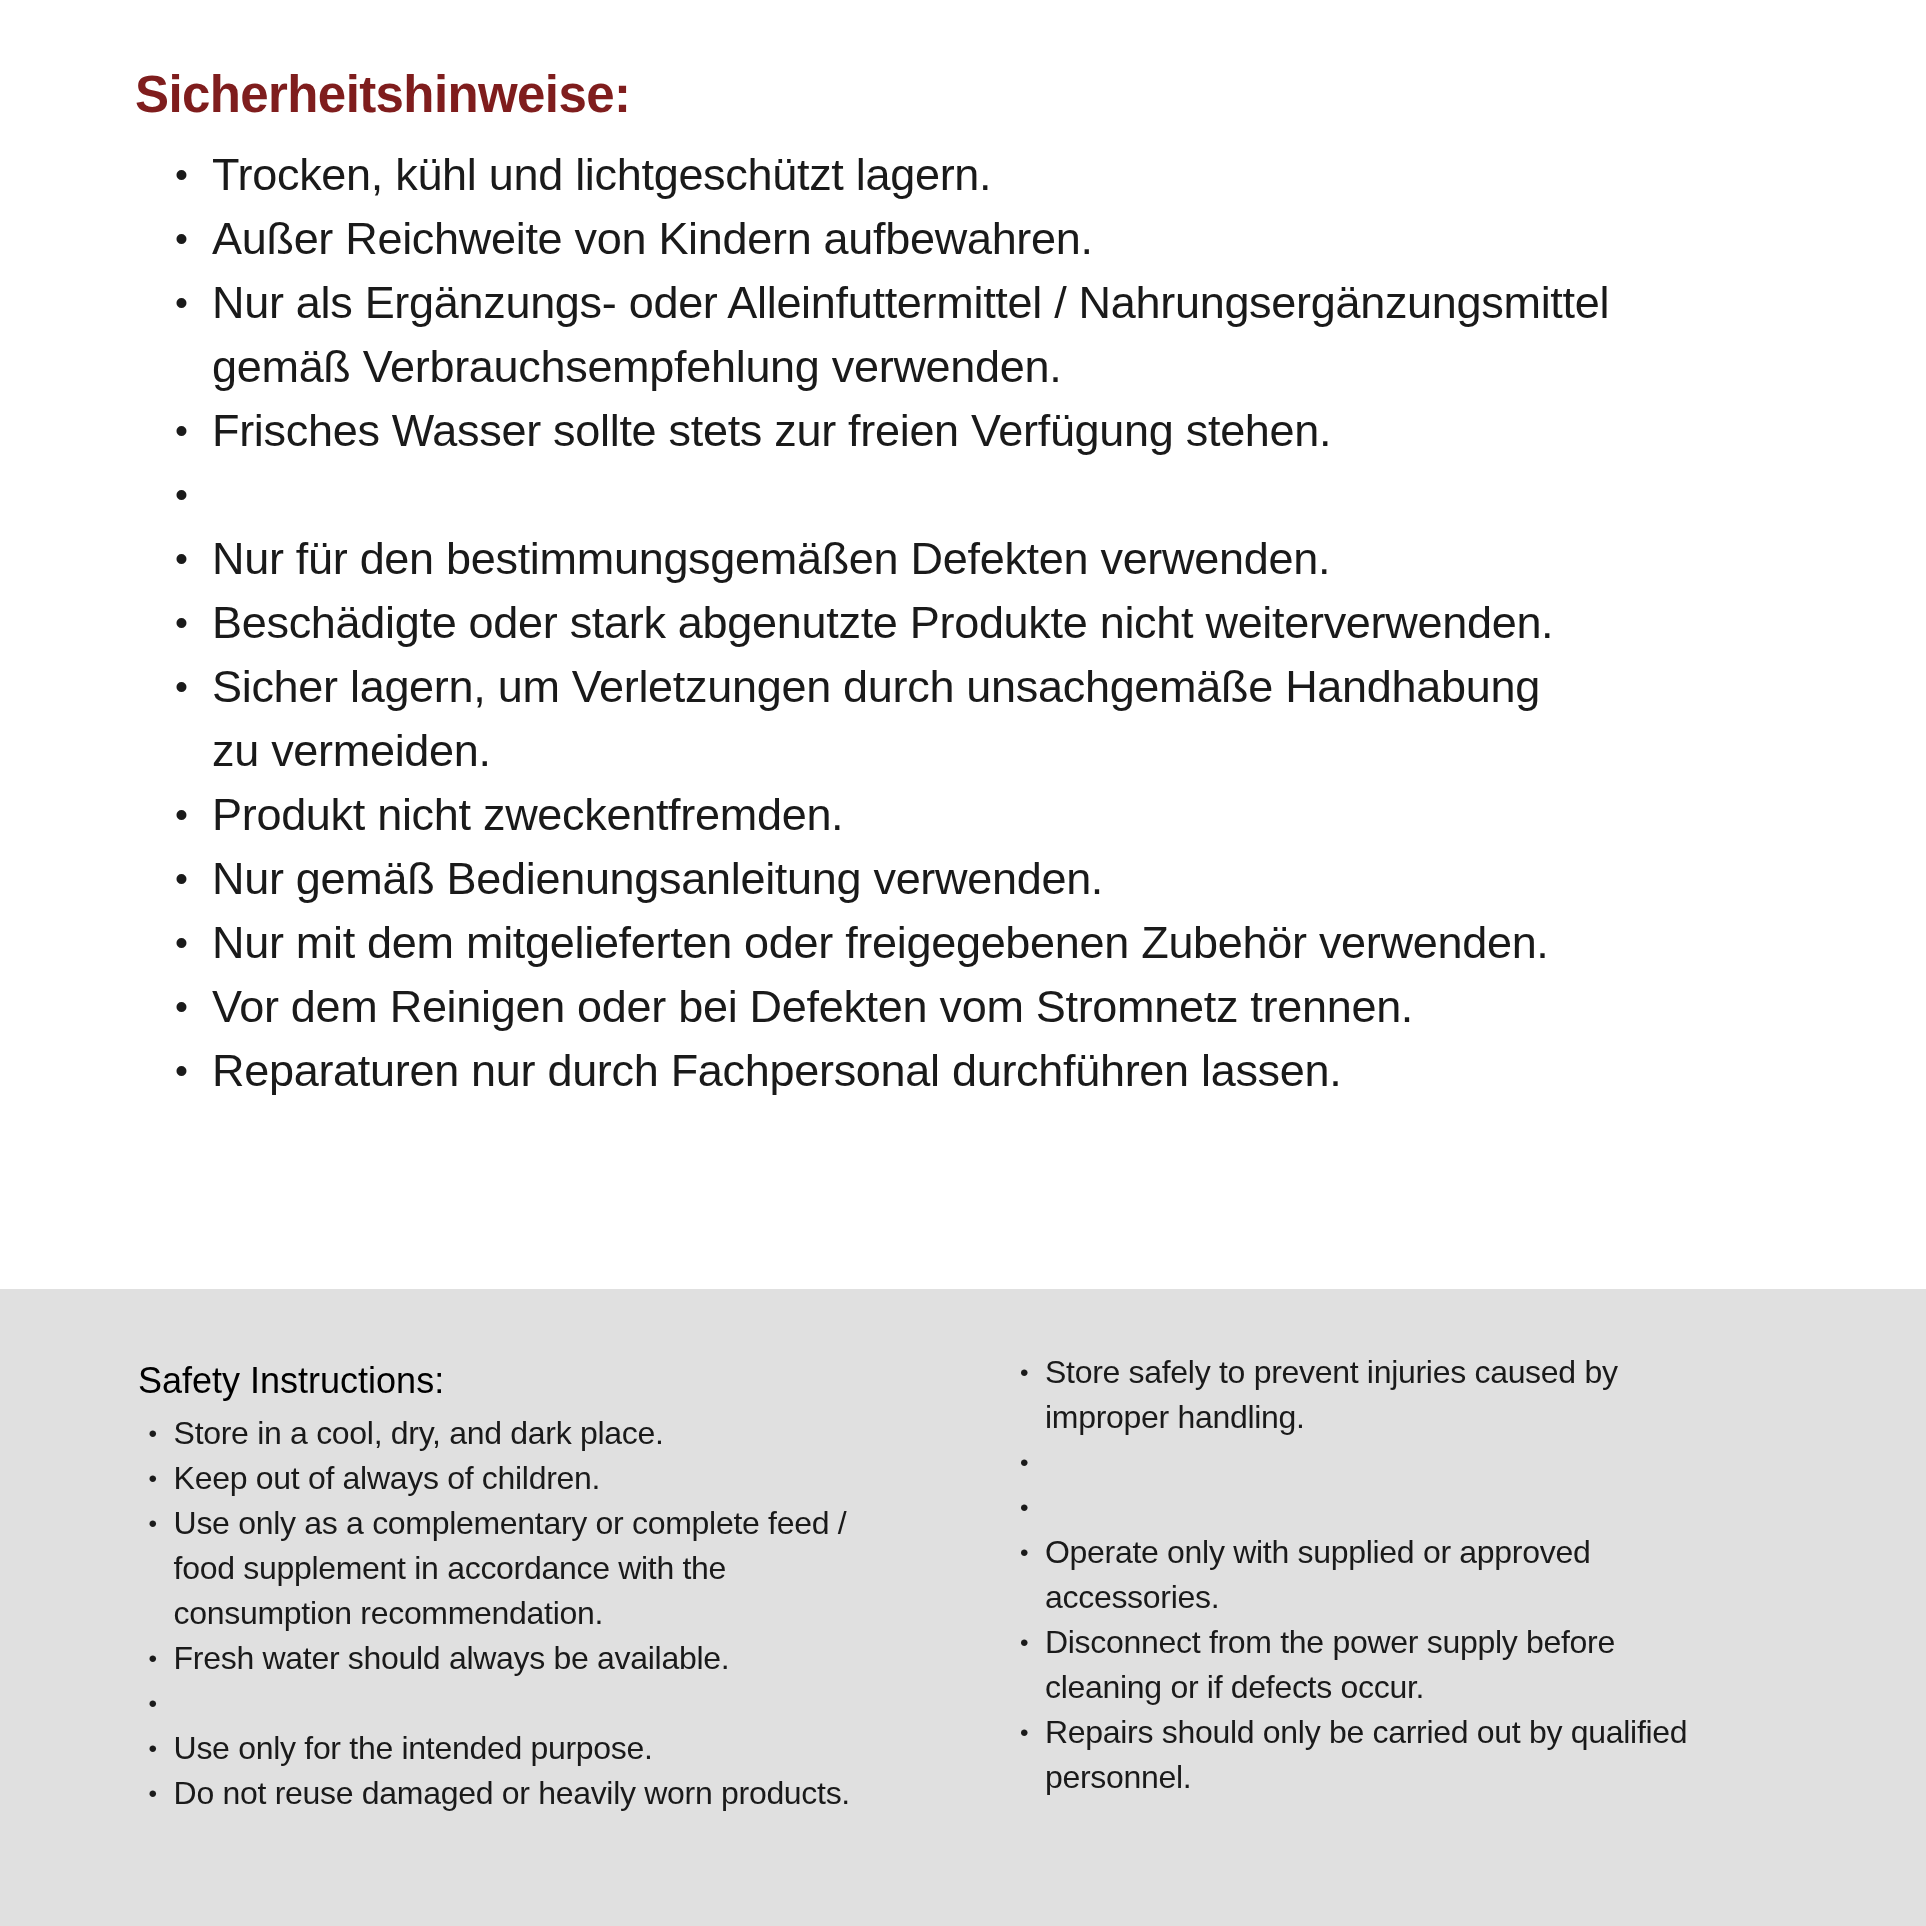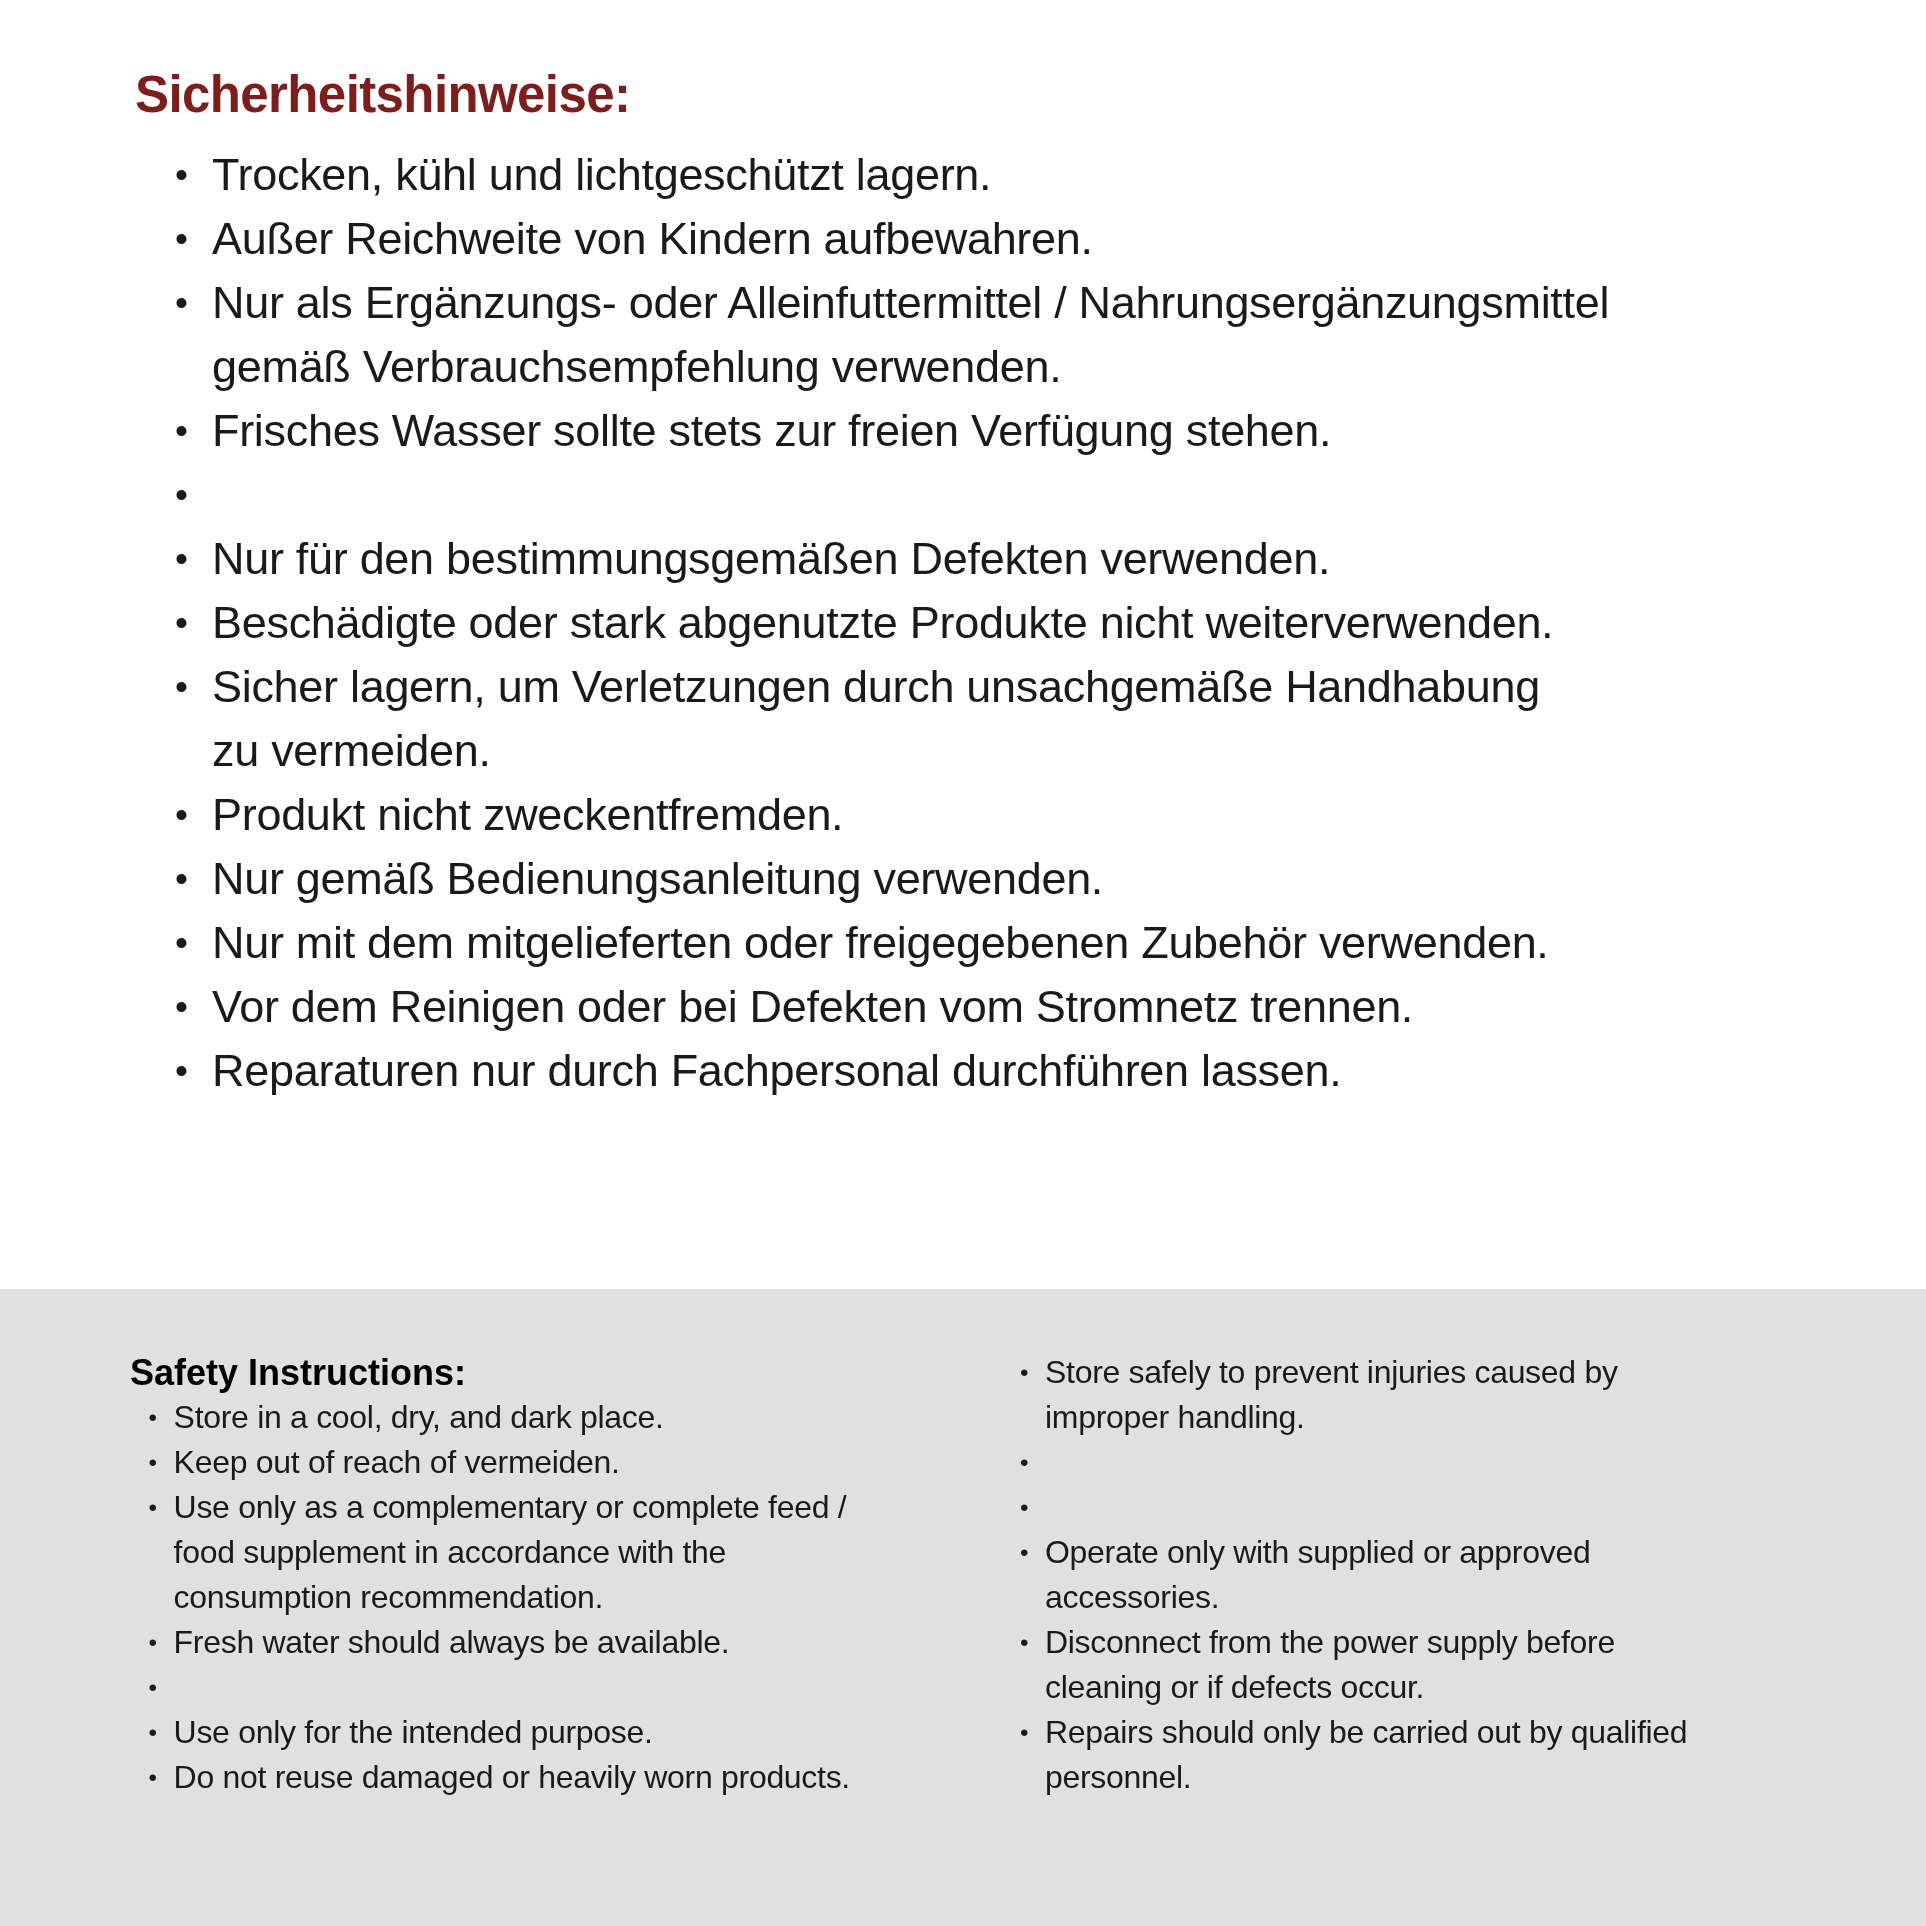--- a/index.html
+++ b/index.html
@@ -38,22 +38,22 @@
   
   .en-section {
     flex: 1 1 auto; box-sizing: border-box;
     background: #e0e0e0;
     padding: 61px 19px 0 130px;
     display: flex; flex-direction: row;
   }
   .en-col-left { flex: 0 0 890px; width: 890px; }
   .en-col-right { flex: 1 1 auto; }
   .en-title {
-    margin: 0;
-    font-size: 36px; font-weight: 700; line-height: 45px;
+    margin: 8px;
+    font-size: 36px; font-weight: 400; line-height: 45px;
     color: #000000;
   }
   .en-list { list-style: none; margin: 0; padding: 0; }
   .en-list .li { font-size: 32px; line-height: 45px; }
   .en-list .marker { flex: 0 0 25px; font-size: 24.4px; line-height: 45px; }
   .en-col-left .en-list { padding-left: 18.6px; }
 </style>
 </head>
 <body>
 
@@ -121,21 +121,21 @@
   <section class="en-section">
     <div class="en-col-left">
       <h2 class="en-title">Safety Instructions:</h2>
       <ul class="en-list">
         <li class="li">
             <span class="marker">•</span>
             <span class="text">Store in a cool, dry, and dark place.</span>
           </li>
         <li class="li">
             <span class="marker">•</span>
-            <span class="text">Keep out of reach of vermeiden.</span>
+            <span class="text">Keep out of always of children.</span>
           </li>
         <li class="li">
             <span class="marker">•</span>
             <span class="text">Use only as a complementary or complete feed /
 food supplement in accordance with the
 consumption recommendation.</span>
           </li>
         <li class="li">
             <span class="marker">•</span>
             <span class="text">Fresh water should always be available.</span>

